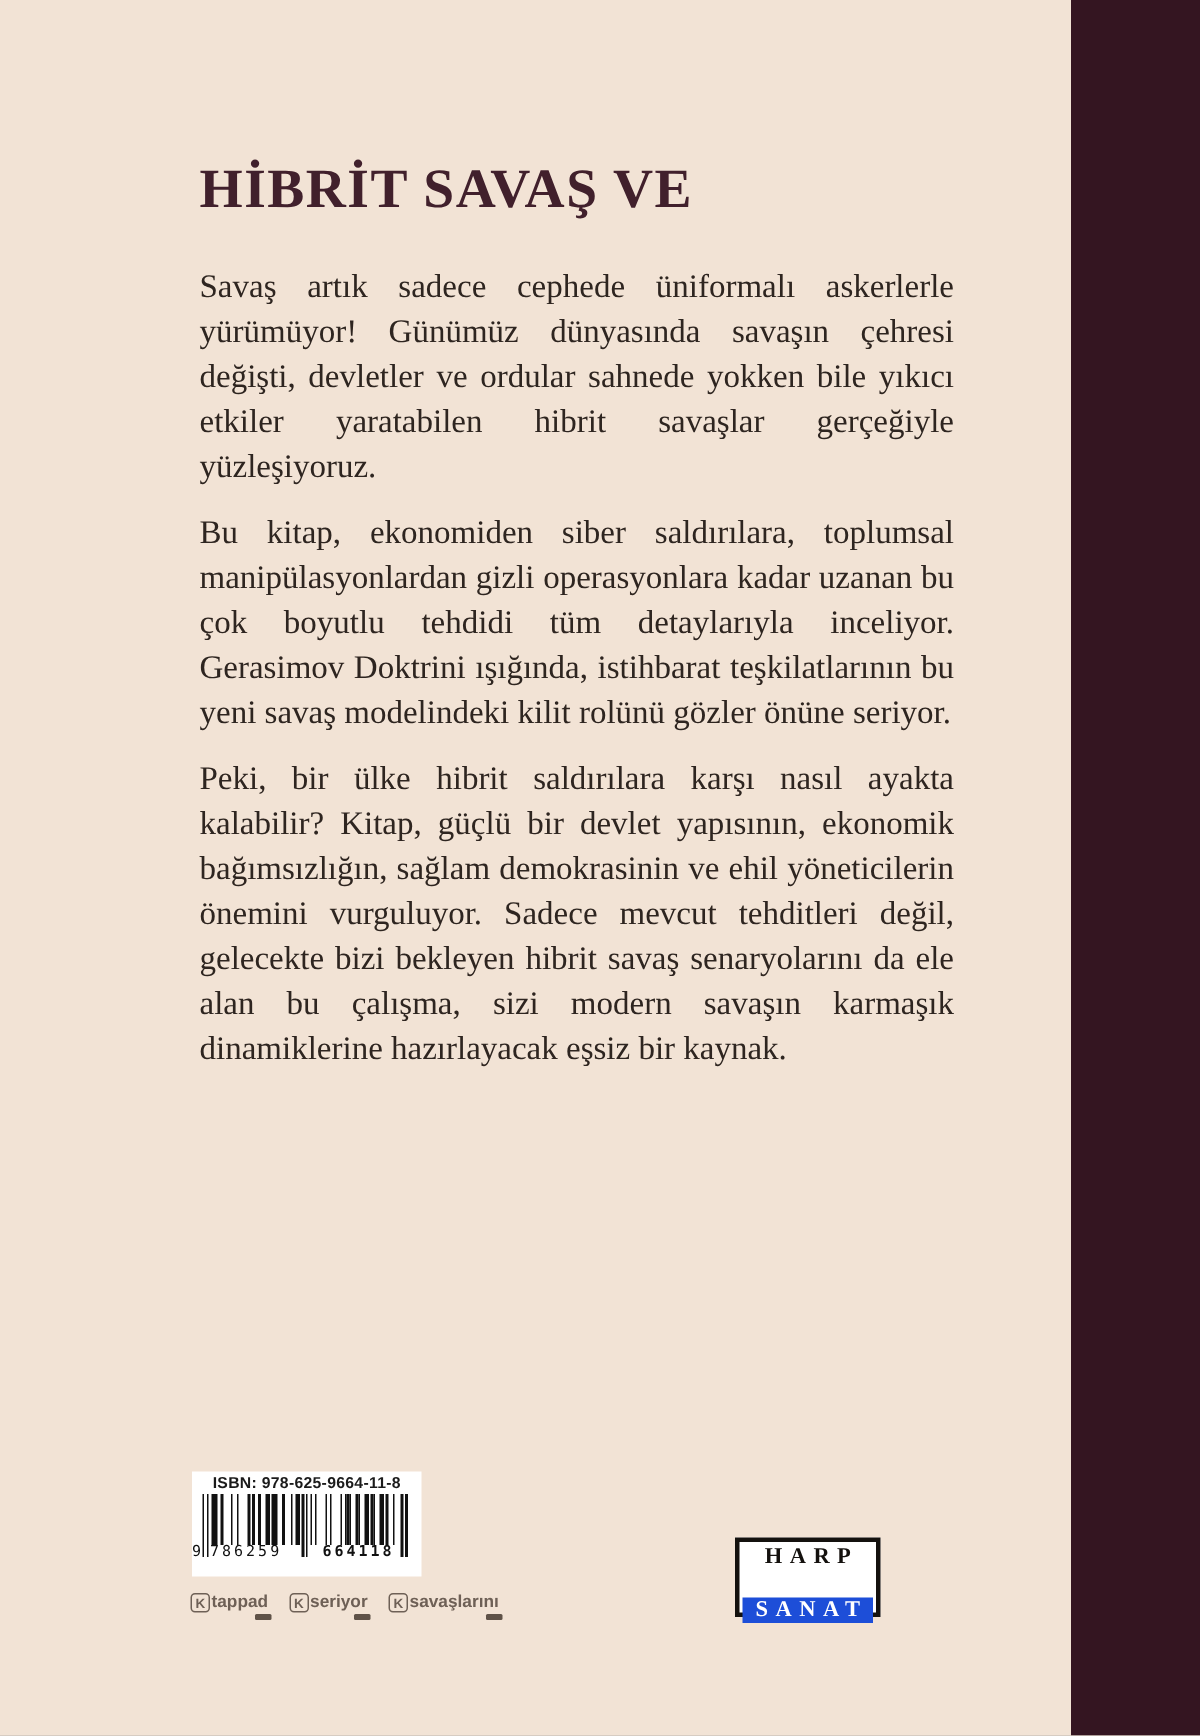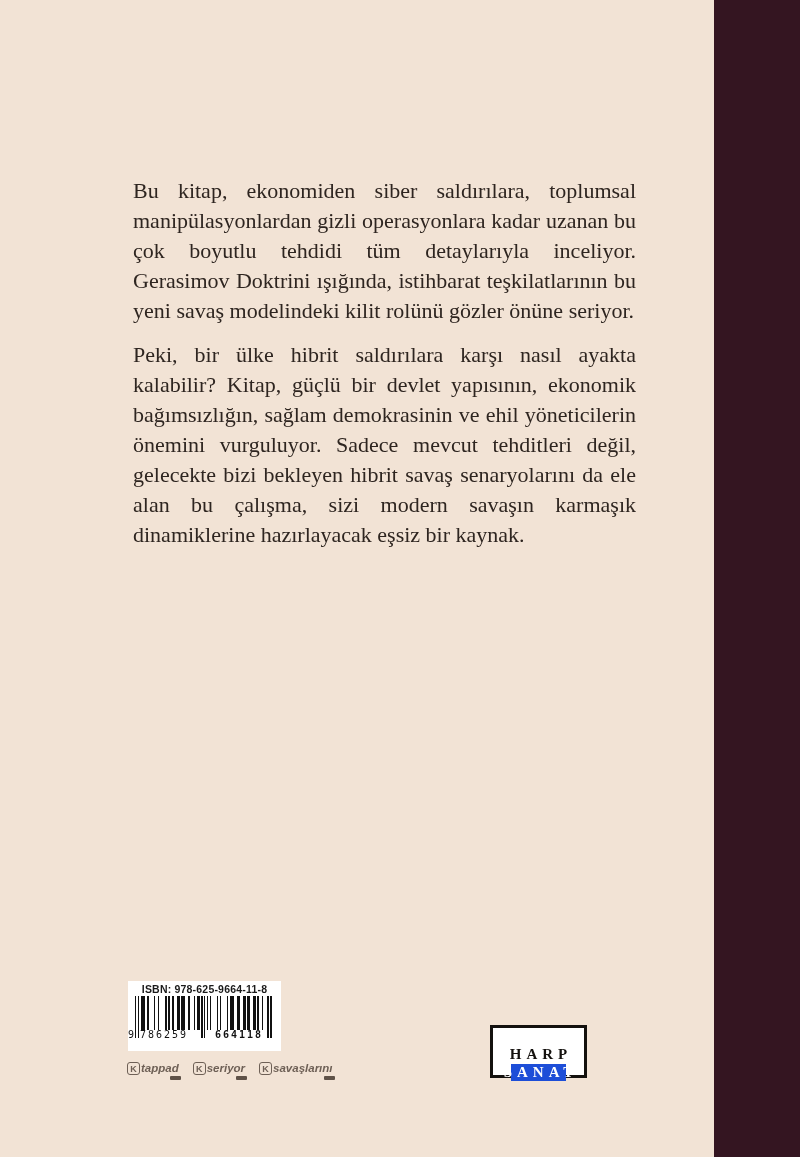--- a/index.html
+++ b/index.html
@@ -113,34 +113,34 @@
     font-size: 9px;
     margin-right: 1px;
   }
   .logo-badge {
     position: absolute;
     right: -2px; bottom: 0;
     width: 11px; height: 4px;
     background: #5f5248;
     border-radius: 1px;
   }
-  .logo-text { border-bottom: 1px solid rgba(110,96,86,0.0); font-style: italic; }
+  .logo-text { border-bottom: 1px solid rgba(110,96,86,0.0); }
 
   
   .publisher {
     position: absolute;
     left: 490px; top: 1025px;
     width: 97px; height: 53px;
     box-sizing: border-box;
     border: 3px solid #14110e;
     background: #ffffff;
-    padding: 18px;
+    padding: 2px;
     display: flex;
     flex-direction: column;
-    gap: 1px;
+    gap: 18px;
   }
   .pub-row {
     flex: 1;
     display: flex;
     align-items: center;
     justify-content: center;
     font-family: "Liberation Serif", "DejaVu Serif", serif;
     font-weight: 700;
     font-size: 15px;
     letter-spacing: 5px;
@@ -151,22 +151,23 @@
   .pub-bottom { color: #ffffff; background: #1d4ed8; }
 </style>
 </head>
 <body>
 
 <div class="page">
 
   <div class="spine-band"></div>
 
   <div class="content">
-    <h1 class="title"><br></h1>
+    <h1 class="title"><span>HİBRİT SAVAŞ VE</span><br></h1>
     <div id="paragraphs">
+        <p class="para">Savaş artık sadece cephede üniformalı askerlerle yürümüyor! Günümüz dünyasında savaşın çehresi değişti, devletler ve ordular sahnede yokken bile yıkıcı etkiler yaratabilen hibrit savaşlar gerçeğiyle yüzleşiyoruz.</p>
         <p class="para">Bu kitap, ekonomiden siber saldırılara, toplumsal manipülasyonlardan gizli operasyonlara kadar uzanan bu çok boyutlu tehdidi tüm detaylarıyla inceliyor. Gerasimov Doktrini ışığında, istihbarat teşkilatlarının bu yeni savaş modelindeki kilit rolünü gözler önüne seriyor.</p>
         <p class="para">Peki, bir ülke hibrit saldırılara karşı nasıl ayakta kalabilir? Kitap, güçlü bir devlet yapısının, ekonomik bağımsızlığın, sağlam demokrasinin ve ehil yöneticilerin önemini vurguluyor. Sadece mevcut tehditleri değil, gelecekte bizi bekleyen hibrit savaş senaryolarını da ele alan bu çalışma, sizi modern savaşın karmaşık dinamiklerine hazırlayacak eşsiz bir kaynak.</p>
       </div>
   </div>
 
   <div class="barcode-box">
     <div class="isbn-label">ISBN: 978-625-9664-11-8</div>
     <div class="bars" id="bars">
         <span class="module bar guard"></span>
         <span class="module"></span>

